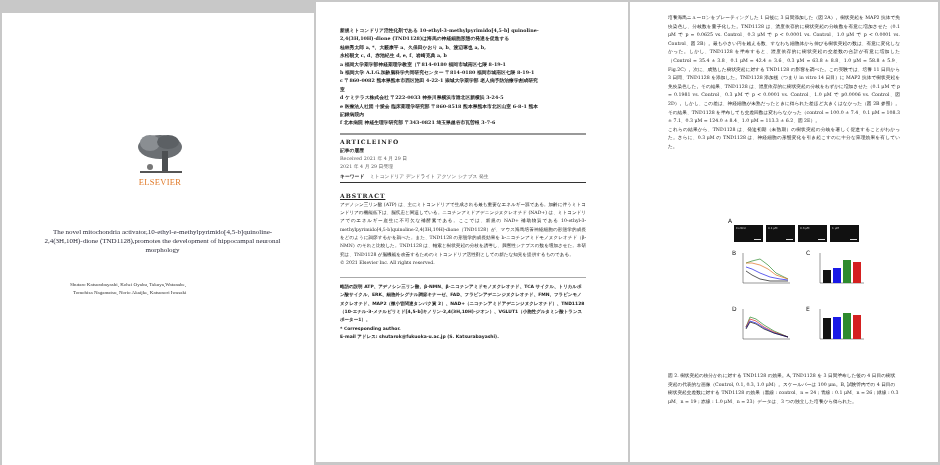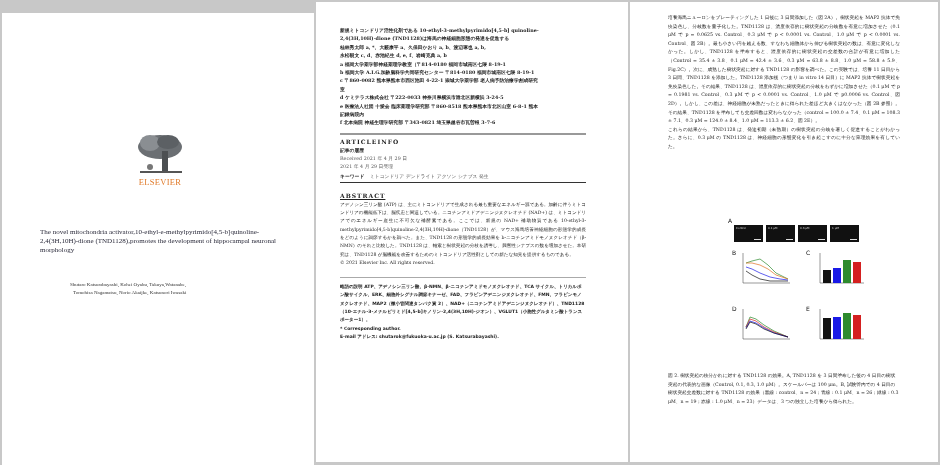--- a/index.html
+++ b/index.html
@@ -14,21 +14,21 @@
   #p1 { left:2px; width:312px;margin-top:11px; }
   #p2 { left:316px; width:312px; }
   #p3 { left:630px; width:308px; }
 
   
   .logo { position:absolute; left:132px; top:120px; width:52px; text-align:center; }
   .logo svg { display:block; margin:0 auto; }
   .logo-text { color:#e07b2b; font-family:"Liberation Serif", serif; font-size:8.5px; letter-spacing:0.3px; margin-top:2px; }
   .p1-title {
     position:absolute; left:38px; top:215px; width:245px;
-    font-family:"Liberation Serif", serif; font-size:7px; line-height:9.2px; color:#2a2a3a;
+    font-family:"Liberation Serif", serif; font-size:7px; line-height:9.2px; color:#2a2a3a;text-align:center;
   }
   .p1-authors {
     position:absolute; left:68px; top:268px; width:200px;
     font-family:"Liberation Serif", serif; font-size:5px; line-height:8px; color:#333;
   }
   .p1-authors div { white-space:nowrap; }
 
   
   .p2-wrap { position:absolute; left:24px; top:24px; width:246px; font-size:4.8px; line-height:8.4px; }
   .p2-wrap .bold { font-weight:bold; }

